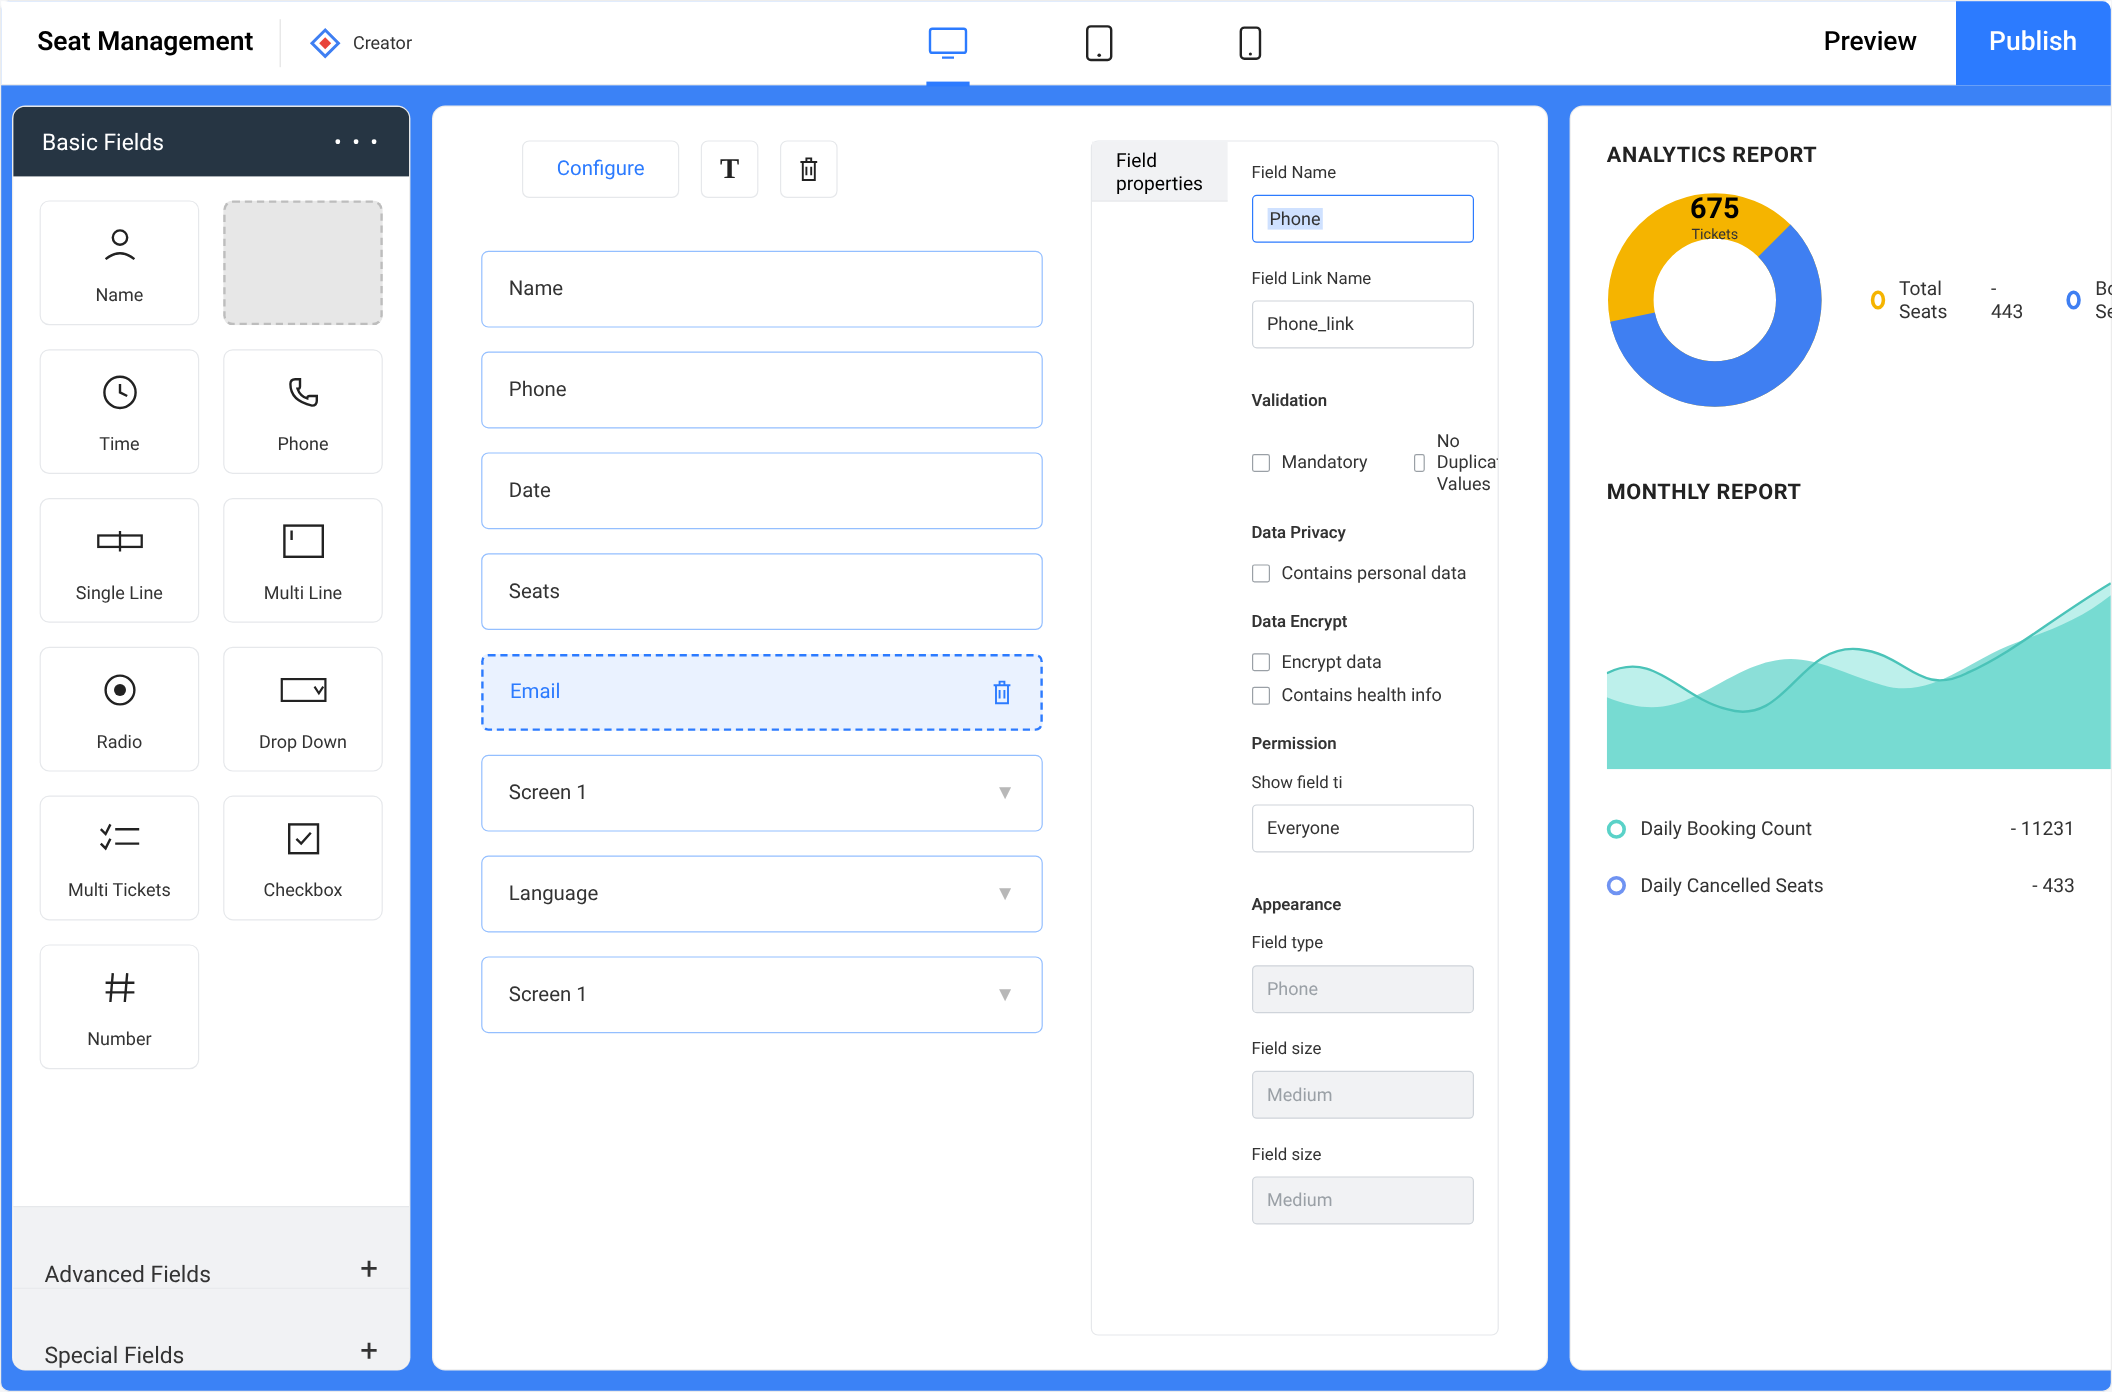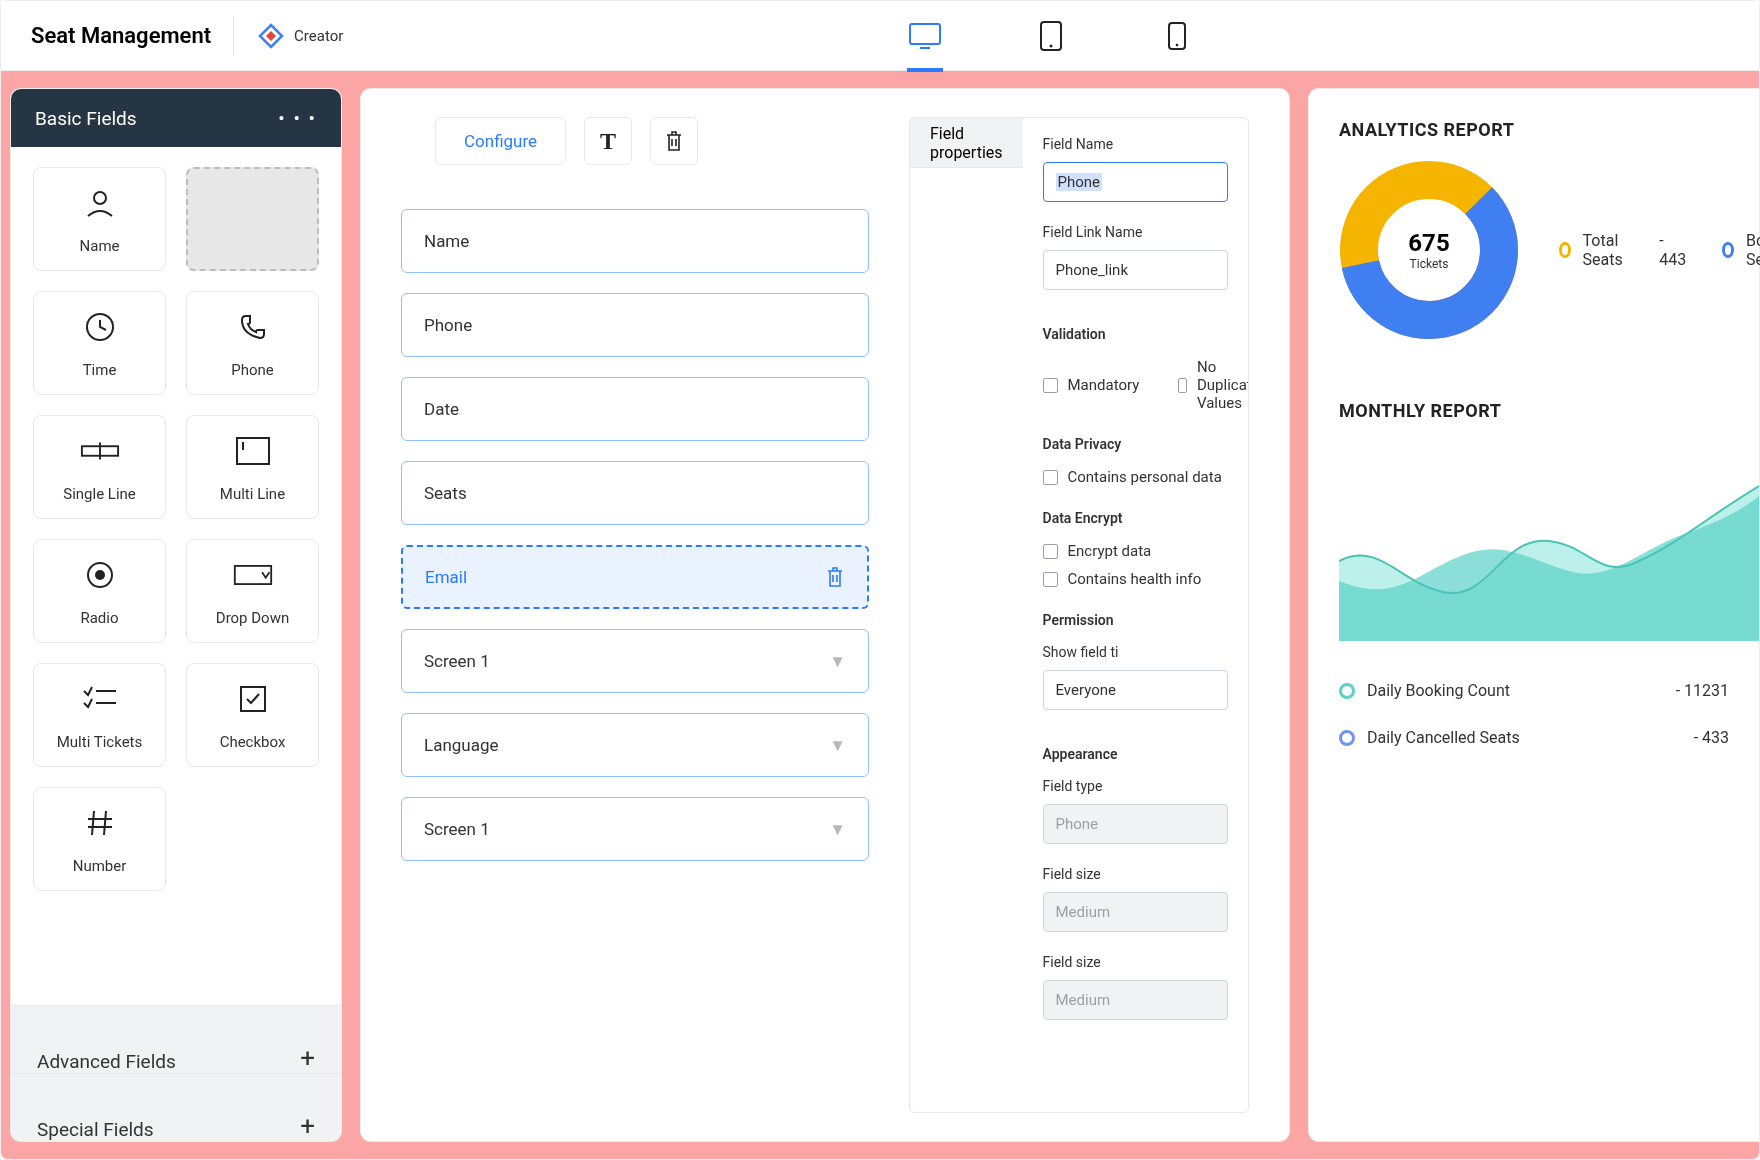--- a/index.html
+++ b/index.html
@@ -1,17 +1,17 @@
 <!DOCTYPE html>
 <html><head>
 <meta charset="utf-8">
 <style>
 * { margin: 0; padding: 0; box-sizing: border-box; font-family: -apple-system, BlinkMacSystemFont, "Segoe UI", Roboto, Helvetica, Arial, sans-serif; }
 body { background: #f5f6f8; width: 1760px; height: 1160px; overflow: hidden; }
-.app { width: 1760px; height: 1160px; background: #fca5a5; border-radius: 8px; border: 1px solid #ececec; display: flex; flex-direction: column; }
+.app { width: 1760px; height: 1160px; background: #3b82f6; border-radius: 8px; border: 1px solid #ececec; display: flex; flex-direction: column; }
 
 
 .topbar { height: 70px; background: #fff; border-bottom: 1px solid #ececec; display: flex; align-items: center; padding: 0 0 0 30px; }
 .topbar-title { font-size: 22px; font-weight: 600; color: #000; }
 .topbar-divider { width: 1px; height: 40px; background: #e3e3e3; margin: 0 22px; }
 .topbar-logo { display: flex; align-items: center; gap: 8px; }
 .topbar-logo .logotext { font-size: 15px; color: #333; }
 .topbar-center { flex: 1; display: flex; justify-content: center; gap: 90px; }
 .device-btn { width: 36px; height: 36px; display: flex; align-items: center; justify-content: center; position: relative; }
 .device-btn.active::after { content:""; position:absolute; bottom:-18px; left:0; right:0; height:4px; background:#2c7bff; }
@@ -57,21 +57,21 @@
 .section-title { font-weight: 600; font-size: 14px; margin-top: 14px; margin-bottom: 6px; }
 .check-row { display: flex; align-items: center; gap: 10px; font-size: 15px; color: #333; }
 .check-box { width: 15px; height: 15px; border: 1.5px solid #9aa0a6; border-radius: 2px; }
 .check-pair { display: flex; gap: 39px; }
 
 
 .analytics { width: 450px; background: #fff; border-radius: 10px 0 0 10px; box-shadow: 0 0 0 1px #ececec; padding: 30px 30px; }
 .analytics h3 { font-size: 18px; font-weight: 700; color: #222; margin-bottom: 20px; letter-spacing: 0.5px; }
 .donut-row { display: flex; align-items: center; gap: 40px; margin-bottom: 60px; }
 .donut { width: 180px; height: 180px; position: relative; }
-.donut-center { position: absolute; inset: 0; display: flex; flex-direction: column; align-items: center; justify-content: center; }
+.donut-center { position: absolute; inset: 0; display: flex; flex-direction: column; align-items: center; }
 .donut-center .num { font-size: 24px; font-weight: 700; }
 .donut-center .lab { font-size: 12px; color: #333; }
 .legend { display: flex; flex-direction: row; gap: 36px; }
 .legend-row { display: flex; align-items: center; gap: 12px; font-size: 16px; color: #333; }
 .dot { width: 16px; height: 16px; border-radius: 50%; border: 3px solid; background: #fff; }
 .stat-val { margin-left: auto; }
 .monthly-chart { height: 200px; position: relative; margin-bottom: 40px; }
 .stats { display: flex; flex-direction: column; gap: 28px; }
 .stats .legend-row { justify-content: space-between; }
 
@@ -105,20 +105,24 @@
             <rect x="3" y="2" width="20" height="28" rx="3" fill="none" stroke="#222" stroke-width="2"></rect>
             <circle cx="13" cy="26" r="1.5" fill="#222"></circle>
           </svg>
     </div>
     <div class="device-btn">
       <svg width="20" height="30" viewBox="0 0 20 30">
             <rect x="2" y="2" width="16" height="26" rx="3" fill="none" stroke="#222" stroke-width="2"></rect>
             <circle cx="10" cy="24" r="1.3" fill="#222"></circle>
           </svg>
     </div>
+  </div>
+  <div class="topbar-right">
+    <div class="preview-label">Preview</div>
+    <div class="publish-btn">Publish</div>
   </div>
 </div>
 
 <div class="main">
 
   <div class="left">
     <div class="left-head">
       <span>Basic Fields</span>
       <span class="more">• • •</span>
     </div>

